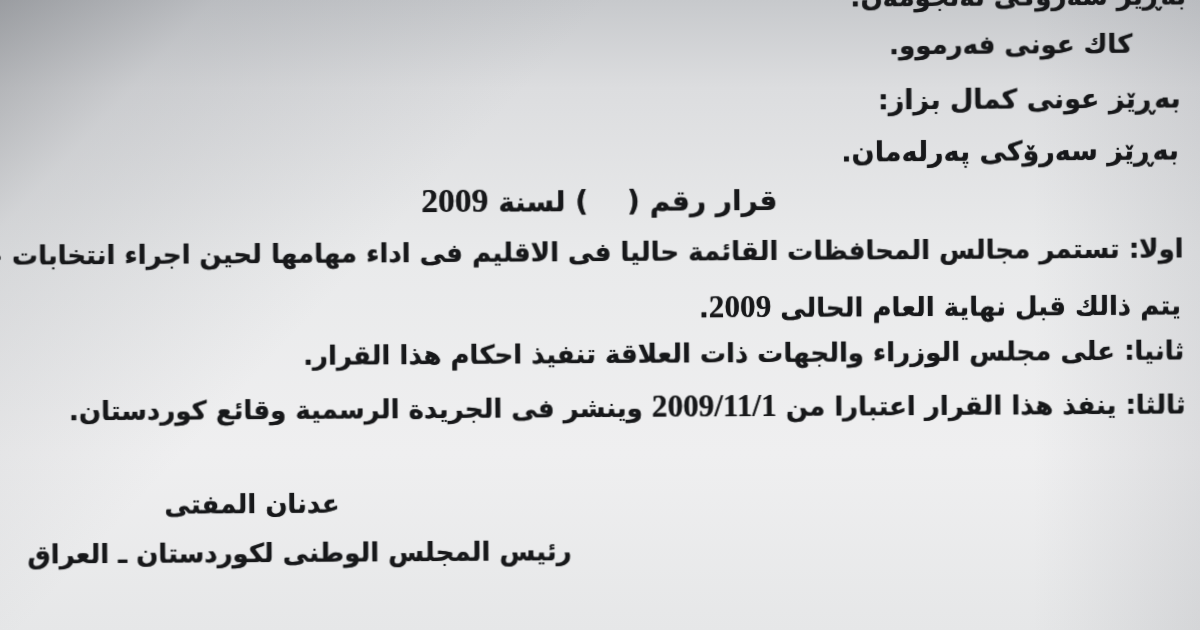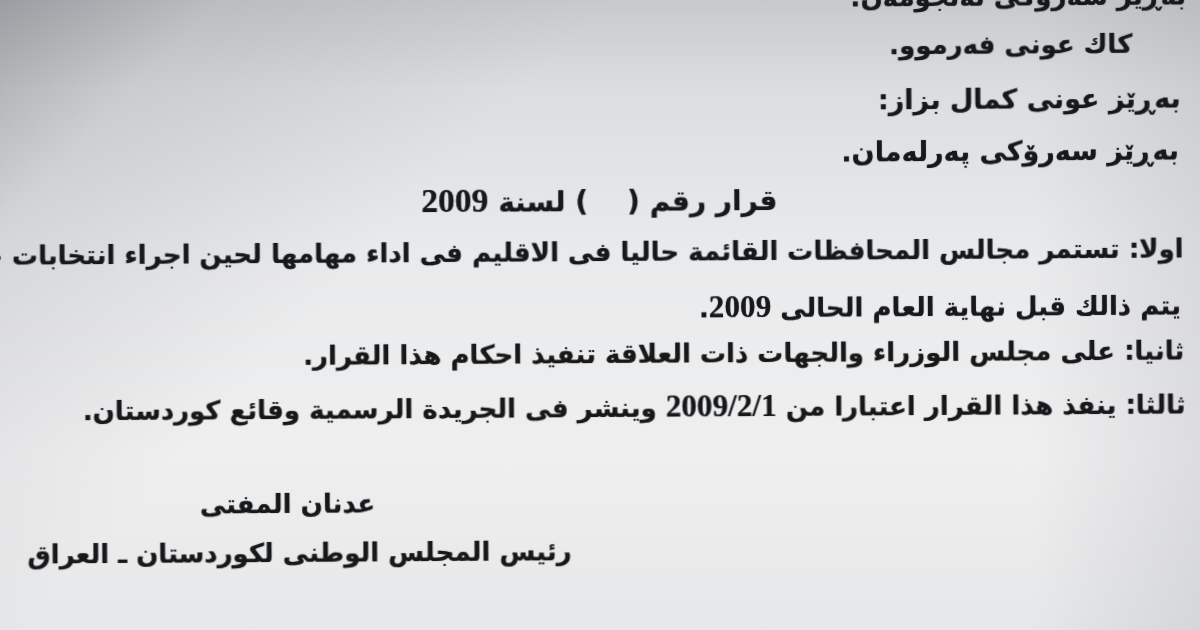--- a/index.html
+++ b/index.html
@@ -49,38 +49,38 @@
   .sal3{top:84px;right:18px;font-size:27px;}
   .sal4{top:136px;right:20px;font-size:27px;}
   
   .title{top:178px;left:0;width:100%;text-align:center;font-size:28px;}
   
   .c1l1{top:236px;right:16px;}
   .c1l2{top:288px;right:19px;}
   .c2{top:338px;right:16px;}
   .c3{top:387px;right:15px;}
   
-  .sig-name{top:486px;left:184px;width:190px;}
+  .sig-name{top:486px;left:156px;width:190px;text-align:center;}
   .sig-title{top:535px;left:26px;}
 </style>
 </head>
 <body>
 
 <div class="page">
   <div class="doc">
 
     <div class="line sal1">بەڕێز سەرۆكى ئەنجومەن:</div>
     <div class="line sal2">كاك عونى فەرموو.</div>
     <div class="line sal3">بەڕێز عونى كمال بزاز:</div>
     <div class="line sal4">بەڕێز سەرۆكى پەرلەمان.</div>
 
     <div class="line title">قرار رقم (    ) لسنة <span class="digits">2009</span></div>
 
     <div class="line c1l1">اولا: تستمر مجالس المحافظات القائمة حاليا فى الاقليم فى اداء مهامها لحين اجراء انتخابات جديدة على ان</div>
     <div class="line c1l2">يتم ذالك قبل نهاية العام الحالى <span class="digits">2009</span>.</div>
     <div class="line c2">ثانيا: على مجلس الوزراء والجهات ذات العلاقة تنفيذ احكام هذا القرار.</div>
-    <div class="line c3">ثالثا: ينفذ هذا القرار اعتبارا من <span class="digits">2009/2/1</span> وينشر فى الجريدة الرسمية وقائع كوردستان.</div>
+    <div class="line c3">ثالثا: ينفذ هذا القرار اعتبارا من <span class="digits">2009/11/1</span> وينشر فى الجريدة الرسمية وقائع كوردستان.</div>
 
     <div class="line sig-name">عدنان المفتى</div>
     <div class="line sig-title">رئيس المجلس الوطنى لكوردستان ـ العراق</div>
 
   </div>
 </div>
 
 </body></html>

